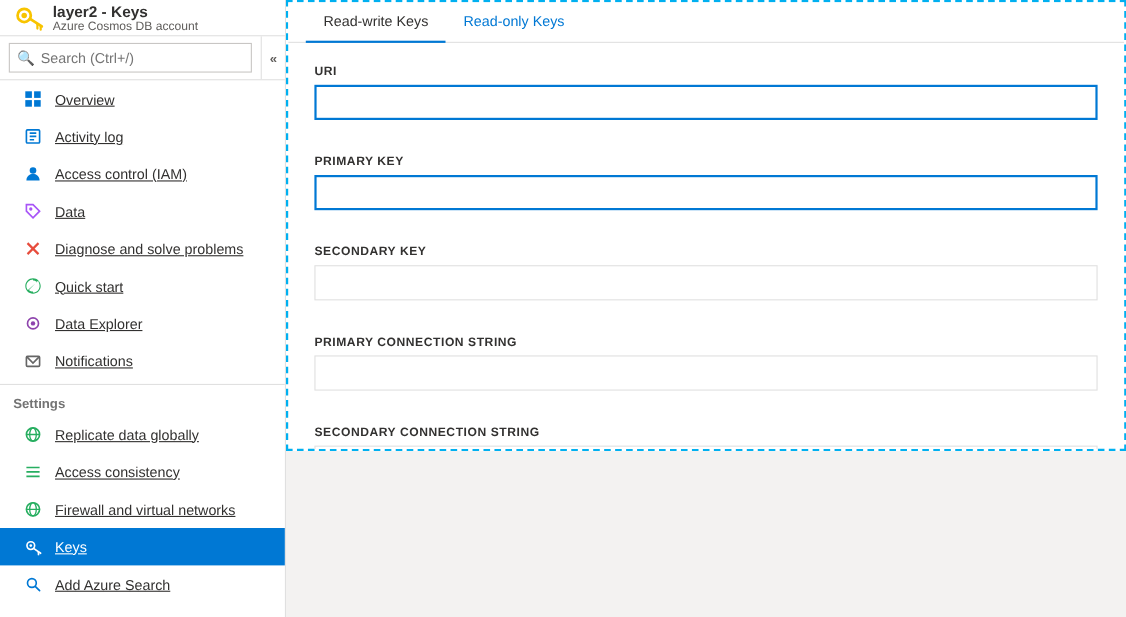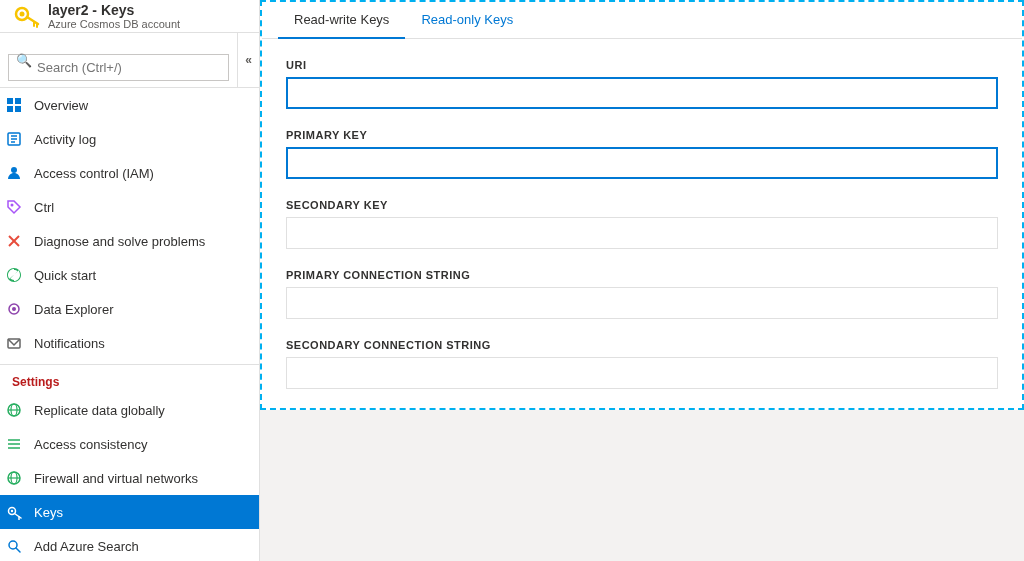--- a/index.html
+++ b/index.html
@@ -44,25 +44,26 @@
     }
 
     .sidebar-subtitle {
       font-size: 11px;
       color: #605e5c;
     }
 
     .nav-item {
       display: flex;
       align-items: center;
-      padding: 7px 4px;
+      padding: 7px 20px;
       cursor: pointer;
       color: #323130;
       font-size: 13px;
       position: relative;
+      text-decoration: underline;
     }
 
     .nav-item.active {
       background: #0078d4;
       color: #fff;
     }
 
     .nav-item.active .nav-icon {
       color: #fff;
     }
@@ -75,21 +76,21 @@
       display: flex;
       align-items: center;
       justify-content: center;
       font-size: 14px;
     }
 
     .settings-header {
       padding: 10px 12px 4px 12px;
       font-size: 12px;
       font-weight: 600;
-      color: #b91c1c;
+      color: #737373;
       border-top: 1px solid #e0e0e0;
       margin-top: 4px;
     }
 
     
     .main-content {
       flex: 1;
       background: #fff;
       display: flex;
       flex-direction: column;
@@ -124,21 +125,21 @@
       color: #0078d4;
     }
 
     .content-area {
       padding: 20px 24px;
       flex: 1;
       overflow-y: auto;
     }
 
     .field-group {
-      margin-bottom: 20px;
+      margin-bottom: 32px;
     }
 
     .field-label {
       font-size: 11px;
       font-weight: 600;
       color: #323130;
       letter-spacing: 0.5px;
       margin-bottom: 6px;
       text-transform: uppercase;
     }
@@ -171,21 +172,20 @@
     }
 
     .search-container input {
       width: 100%;
       border: 1px solid #c8c6c4;
       padding: 5px 8px 5px 28px;
       font-size: 13px;
       color: #a19f9d;
       background: #fff;
       outline: none;
-      margin-top: 15px;
     }
 
     .search-magnifier {
       position: absolute;
       left: 16px;
       top: 50%;
       transform: translateY(-50%);
       color: #605e5c;
       font-size: 13px;
     }
@@ -256,21 +256,21 @@
       <span>Access control (IAM)</span>
     </div>
 
     <div class="nav-item">
       <span class="nav-icon">
         <svg width="16" height="16" viewBox="0 0 16 16">
             <path d="M2 2h6l6 6-6 6-6-6V2z" fill="none" stroke="#a855f7" stroke-width="1.5"></path>
             <circle cx="6" cy="6" r="1.5" fill="#a855f7"></circle>
           </svg>
       </span>
-      <span>Ctrl</span>
+      <span>Data</span>
     </div>
 
     <div class="nav-item">
       <span class="nav-icon">
         <svg width="16" height="16" viewBox="0 0 16 16">
             <line x1="3" y1="3" x2="13" y2="13" stroke="#e74c3c" stroke-width="2"></line>
             <line x1="13" y1="3" x2="3" y2="13" stroke="#e74c3c" stroke-width="2"></line>
           </svg>
       </span>
       <span>Diagnose and solve problems</span>

